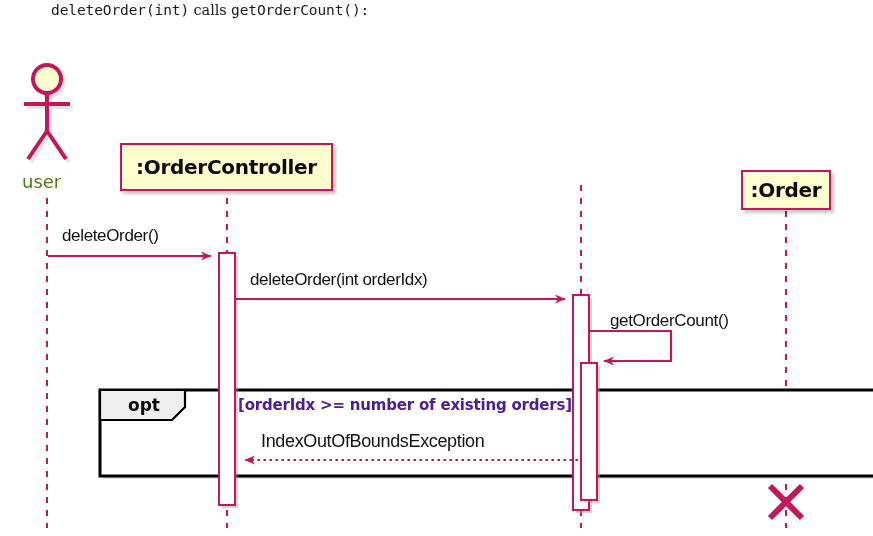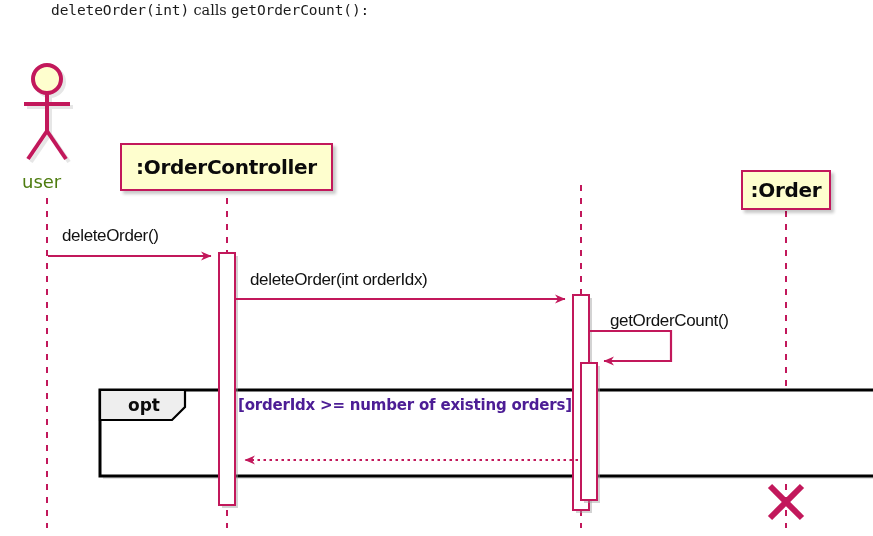--- a/index.html
+++ b/index.html
@@ -179,17 +179,18 @@
   <div class="participant" style="left:120px; top:143px; width:213px; height:48px;">
     <span>:OrderController</span>
   </div>
   <div class="participant" style="left:741px; top:143px; width:90px; height:40px;margin-top:27px;">
     <span>:Order</span>
   </div>
 
   <div class="msg-label" style="left:62px; top:226px;">deleteOrder()</div>
   <div class="msg-label" style="left:610px; top:311px;">getOrderCount()</div>
   <div class="msg-label" style="left:250px; top:270px;">deleteOrder(int orderIdx)</div>
+  <div class="msg-label" style="left:261px; top:431px; font-size:18px;">IndexOutOfBoundsException</div>
 
   <div class="frag-label" style="left:128px; top:395px;">opt</div>
   <div class="frag-guard" style="left:238px; top:396px;">[orderIdx &gt;= number of existing orders]</div>
 
 </div>
 
 </body></html>

